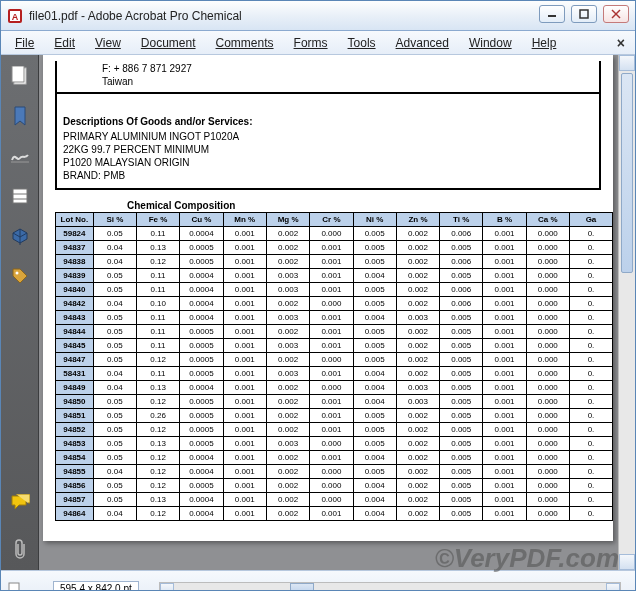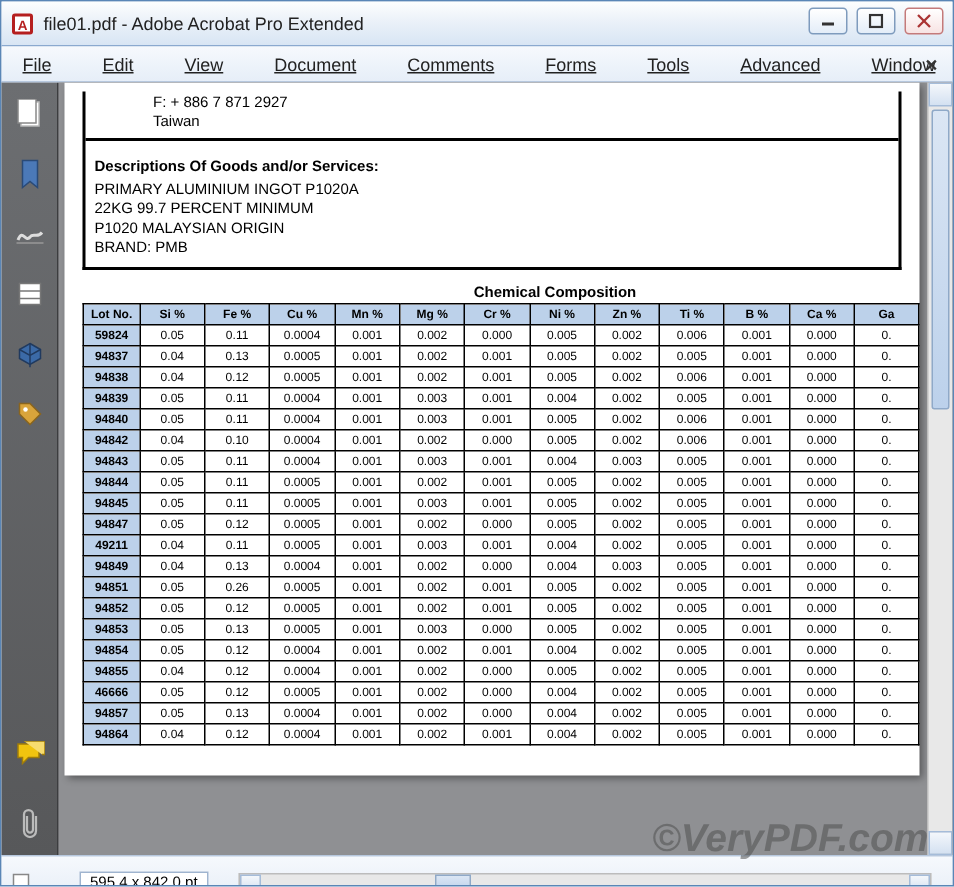--- a/index.html
+++ b/index.html
@@ -49,21 +49,21 @@
   }
   .winbtn.close { border-color:#c47a7a; background: linear-gradient(#fff,#f7e3e3);}
   .winbtn svg { display:block; }
   .menubar {
     height: 24px;
     background: linear-gradient(#f6f9fd, #e6eef8);
     border-bottom: 1px solid #b7c8de;
     display: flex;
     align-items: center;
     padding: 0 6px;
-    gap: 18px;
+    gap: 4px;
     font-size: 12px;
     color: #222;
     position: relative;
   }
   .menu-item {
     padding: 2px 8px;
     cursor: default;
   }
   .menu-item u { text-decoration: underline; }
   .menubar .close-doc {
@@ -139,28 +139,27 @@
     border: 2px solid #000;
     border-top: none;
     font-size: 10px;
   }
   .fax-block {
     padding: 2px 6px 4px 6px;
     border-bottom: 2px solid #000;
   }
   .fax-block div { line-height: 1.25; padding-left: 39px; }
   .desc-block {
-    padding: 11px 6px 6px 6px;
+    padding: 21px 6px 6px 6px;
     font-size: 10px;
   }
   .desc-block .hdr { font-weight: bold; margin-bottom: 2px; }
   .desc-block div { line-height: 1.3; }
 
   .comp-title {
-    text-align: center;
     font-weight: bold;
     font-size: 10px;
     margin: 10px 0 1px 0;
     padding-left: 84px;
   }
   table.comp {
     border-collapse: collapse;
     font-size: 8px;
     margin: 0 0 0 12px;
     table-layout: fixed;
@@ -241,21 +240,21 @@
 <body>
 
 <div class="titlebar">
   <span class="app-icon">
     <svg width="16" height="16">
         <rect x="1" y="1" width="14" height="14" rx="2" fill="#b51f1f"></rect>
         <rect x="3" y="3" width="10" height="10" fill="#fff"></rect>
         <text x="8" y="12" font-size="9" text-anchor="middle" fill="#b51f1f" font-family="Arial" font-weight="bold">A</text>
       </svg>
   </span>
-  <span class="title-text">file01.pdf - Adobe Acrobat Pro Extended</span>
+  <span class="title-text">file01.pdf - Adobe Acrobat Pro Chemical</span>
   <div class="window-controls">
     <div class="winbtn">
         <svg width="10" height="10">
           <line x1="1" y1="7" x2="9" y2="7" stroke="#333" stroke-width="2"></line>
         </svg>
       </div>
     <div class="winbtn">
         <svg width="10" height="10">
           <rect x="1" y="1" width="8" height="8" fill="none" stroke="#333" stroke-width="1.5"></rect>
         </svg>
@@ -516,21 +515,21 @@
                 <td class="col-v">0.002</td>
                 <td class="col-v">0.000</td>
                 <td class="col-v">0.005</td>
                 <td class="col-v">0.002</td>
                 <td class="col-v">0.005</td>
                 <td class="col-v">0.001</td>
                 <td class="col-v">0.000</td>
                 <td class="col-v">0.</td>
               </tr>
               <tr>
-                <td class="lot col-lot">49211</td>
+                <td class="lot col-lot">58431</td>
                 <td class="col-v">0.04</td>
                 <td class="col-v">0.11</td>
                 <td class="col-v">0.0005</td>
                 <td class="col-v">0.001</td>
                 <td class="col-v">0.003</td>
                 <td class="col-v">0.001</td>
                 <td class="col-v">0.004</td>
                 <td class="col-v">0.002</td>
                 <td class="col-v">0.005</td>
                 <td class="col-v">0.001</td>
@@ -546,20 +545,35 @@
                 <td class="col-v">0.002</td>
                 <td class="col-v">0.000</td>
                 <td class="col-v">0.004</td>
                 <td class="col-v">0.003</td>
                 <td class="col-v">0.005</td>
                 <td class="col-v">0.001</td>
                 <td class="col-v">0.000</td>
                 <td class="col-v">0.</td>
               </tr>
               <tr>
+                <td class="lot col-lot">94850</td>
+                <td class="col-v">0.05</td>
+                <td class="col-v">0.12</td>
+                <td class="col-v">0.0005</td>
+                <td class="col-v">0.001</td>
+                <td class="col-v">0.002</td>
+                <td class="col-v">0.001</td>
+                <td class="col-v">0.004</td>
+                <td class="col-v">0.003</td>
+                <td class="col-v">0.005</td>
+                <td class="col-v">0.001</td>
+                <td class="col-v">0.000</td>
+                <td class="col-v">0.</td>
+              </tr>
+              <tr>
                 <td class="lot col-lot">94851</td>
                 <td class="col-v">0.05</td>
                 <td class="col-v">0.26</td>
                 <td class="col-v">0.0005</td>
                 <td class="col-v">0.001</td>
                 <td class="col-v">0.002</td>
                 <td class="col-v">0.001</td>
                 <td class="col-v">0.005</td>
                 <td class="col-v">0.002</td>
                 <td class="col-v">0.005</td>
@@ -621,21 +635,21 @@
                 <td class="col-v">0.002</td>
                 <td class="col-v">0.000</td>
                 <td class="col-v">0.005</td>
                 <td class="col-v">0.002</td>
                 <td class="col-v">0.005</td>
                 <td class="col-v">0.001</td>
                 <td class="col-v">0.000</td>
                 <td class="col-v">0.</td>
               </tr>
               <tr>
-                <td class="lot col-lot">46666</td>
+                <td class="lot col-lot">94856</td>
                 <td class="col-v">0.05</td>
                 <td class="col-v">0.12</td>
                 <td class="col-v">0.0005</td>
                 <td class="col-v">0.001</td>
                 <td class="col-v">0.002</td>
                 <td class="col-v">0.000</td>
                 <td class="col-v">0.004</td>
                 <td class="col-v">0.002</td>
                 <td class="col-v">0.005</td>
                 <td class="col-v">0.001</td>

